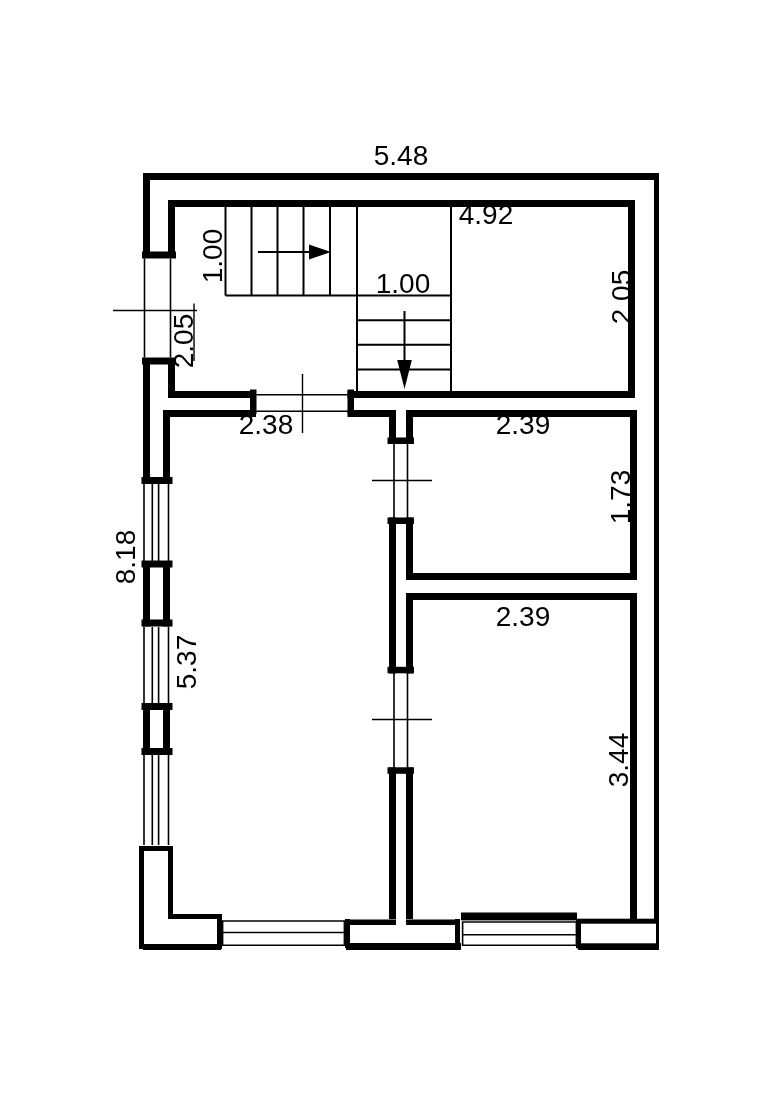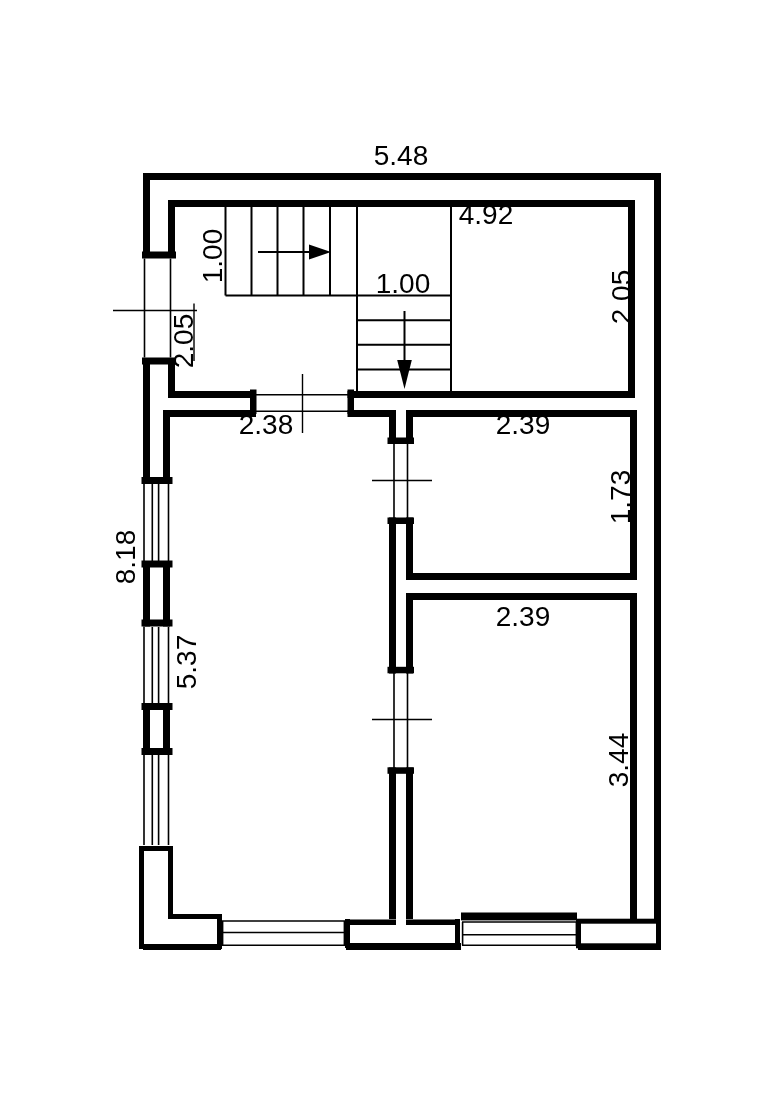--- a/index.html
+++ b/index.html
@@ -1,18 +1,18 @@
 <!DOCTYPE html>
 <html><head>
 <meta charset="utf-8">
 <style>
   html, body { margin: 0; padding: 0; background: #ffffff; }
   .page {
     position: relative;
-    width: 777px;
+    width: 659px;
     height: 1100px;
     background: #ffffff;
     overflow: hidden;
   }
   svg { position: absolute; left: 0; top: 0; }
   .dim {
     font-family: "Liberation Sans", sans-serif;
     font-size: 28px;
     fill: #000000;
   }

